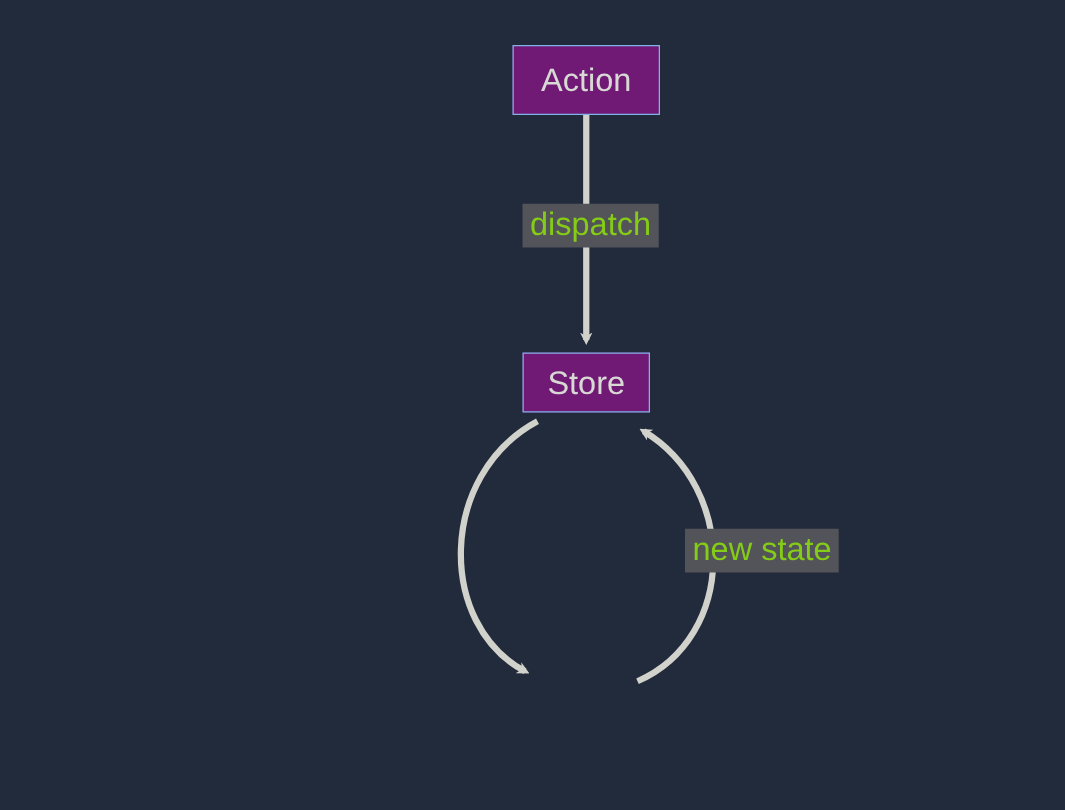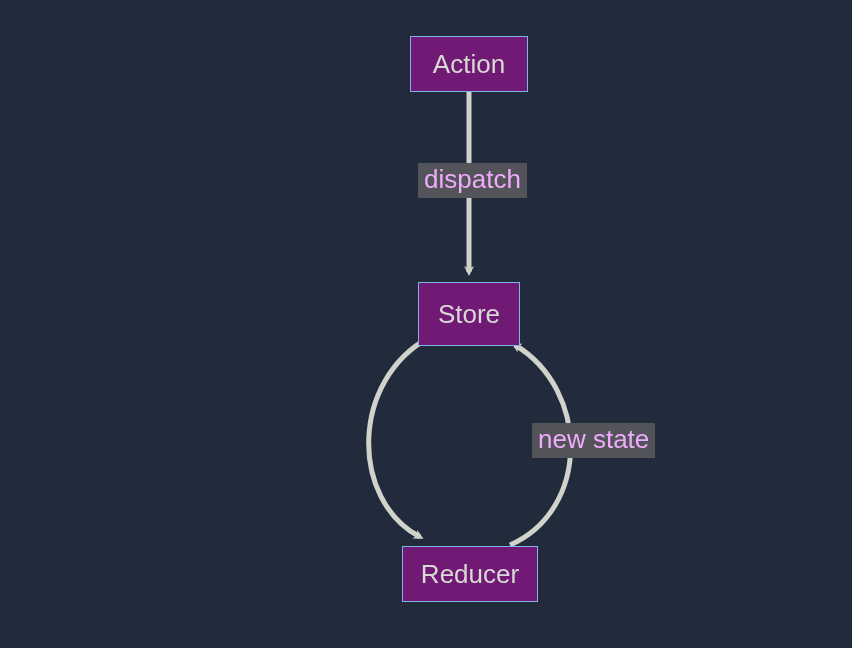--- a/index.html
+++ b/index.html
@@ -16,21 +16,21 @@
     border:1px solid #7fb4e8;
     color:#d8d8d4;
     font-size:26px;
     display:flex;align-items:center;justify-content:center;
     padding:10px 18px;
     box-sizing:border-box;
   }
   .edge-label{
     position:absolute;
     background:#53535a;
-    color:#f0abfc;
+    color:#84cc16;
     font-size:26px;
     padding:1px 6px 3px 6px;
     white-space:nowrap;
   }
 </style>
 </head>
 <body>
 <div class="canvas">
 
   <svg class="arrows" viewBox="0 0 852 648">
@@ -44,30 +44,27 @@
 
     <path d="M 430 337  C 350 380, 350 500, 420 537" fill="none" stroke="#d2d2cc" stroke-width="5" marker-end="url(#arrowhead)"></path>
 
     <path d="M 510 545  C 590 510, 590 390, 515 345" fill="none" stroke="#d2d2cc" stroke-width="5" marker-end="url(#arrowhead)"></path>
   </svg>
 
   <div class="node" style="left:410px;top:36px;width:118px;height:56px;">
     <span>Action</span>
   </div>
 
-  <div class="node" style="left:418px;top:282px;width:102px;height:64px;">
+  <div class="node" style="left:418px;top:282px;width:102px;height:48px;">
     <span>Store</span>
   </div>
 
-  <div class="node" style="left:402px;top:546px;width:136px;height:56px;">
-    <span>Reducer</span>
-  </div>
 
   <div class="edge-label" style="left:418px;top:163px;">
     <span>dispatch</span>
   </div>
 
 
-  <div class="edge-label" style="left:532px;top:423px;">
+  <div class="edge-label" style="left:548px;top:423px;">
     <span>new state</span>
   </div>
 
 </div>
 
 </body></html>

